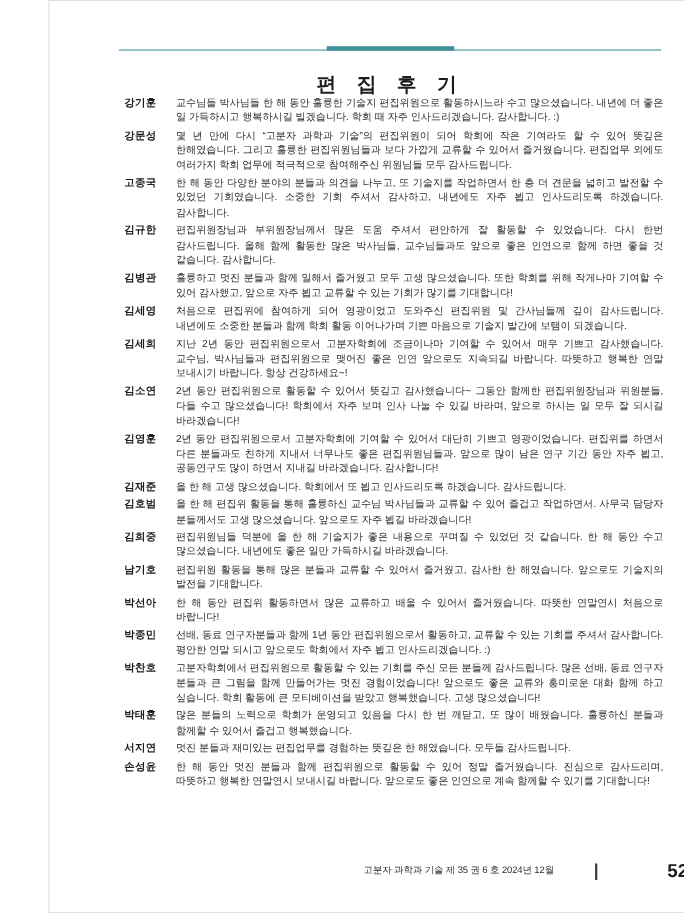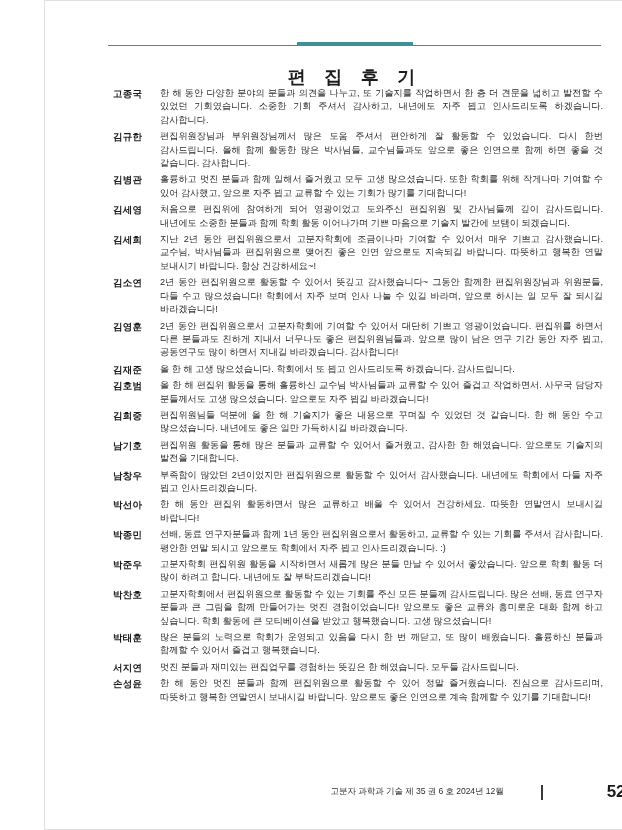--- a/index.html
+++ b/index.html
@@ -108,21 +108,29 @@
 <body>
 
 <div class="page">
 
   <div class="rule-thin"></div>
   <div class="rule-thick"></div>
 
   <h1 class="page-title">편 집 후 기</h1>
 
   <div class="entries">
-
+    <div class="entry">
+      <div class="entry-name">강기훈</div>
+      <div class="entry-text">교수님들 박사님들 한 해 동안 훌륭한 기술지 편집위원으로 활동하시느라 수고 많으셨습니다. 내년에 더 좋은 일 가득하시고 행복하시길 빌겠습니다. 학회 때 자주 인사드리겠습니다. 감사합니다. :)</div>
+    </div>
+
+    <div class="entry">
+      <div class="entry-name">강문성</div>
+      <div class="entry-text">몇 년 만에 다시 “고분자 과학과 기술”의 편집위원이 되어 학회에 작은 기여라도 할 수 있어 뜻깊은 한해였습니다. 그리고 훌륭한 편집위원님들과 보다 가깝게 교류할 수 있어서 즐거웠습니다. 편집업무 외에도 여러가지 학회 업무에 적극적으로 참여해주신 위원님들 모두 감사드립니다.</div>
+    </div>
 
     <div class="entry">
       <div class="entry-name">고종국</div>
       <div class="entry-text">한 해 동안 다양한 분야의 분들과 의견을 나누고, 또 기술지를 작업하면서 한 층 더 견문을 넓히고 발전할 수 있었던 기회였습니다. 소중한 기회 주셔서 감사하고, 내년에도 자주 뵙고 인사드리도록 하겠습니다. 감사합니다.</div>
     </div>
 
     <div class="entry">
       <div class="entry-name">김규한</div>
       <div class="entry-text">편집위원장님과 부위원장님께서 많은 도움 주셔서 편안하게 잘 활동할 수 있었습니다. 다시 한번 감사드립니다. 올해 함께 활동한 많은 박사님들, 교수님들과도 앞으로 좋은 인연으로 함께 하면 좋을 것 같습니다. 감사합니다.</div>
     </div>
@@ -167,39 +175,31 @@
       <div class="entry-name">김희중</div>
       <div class="entry-text">편집위원님들 덕분에 올 한 해 기술지가 좋은 내용으로 꾸며질 수 있었던 것 같습니다. 한 해 동안 수고 많으셨습니다. 내년에도 좋은 일만 가득하시길 바라겠습니다.</div>
     </div>
 
     <div class="entry">
       <div class="entry-name">남기호</div>
       <div class="entry-text">편집위원 활동을 통해 많은 분들과 교류할 수 있어서 즐거웠고, 감사한 한 해였습니다. 앞으로도 기술지의 발전을 기대합니다.</div>
     </div>
 
 
-    <div class="entry">
-      <div class="entry-name">남창우</div>
-      <div class="entry-text">부족함이 많았던 2년이었지만 편집위원으로 활동할 수 있어서 감사했습니다. 내년에도 학회에서 다들 자주 뵙고 인사드리겠습니다.</div>
-    </div>
 
     <div class="entry">
       <div class="entry-name">박선아</div>
-      <div class="entry-text">한 해 동안 편집위 활동하면서 많은 교류하고 배울 수 있어서 건강하세요. 따뜻한 연말연시 보내시길 바랍니다!</div>
+      <div class="entry-text">한 해 동안 편집위 활동하면서 많은 교류하고 배울 수 있어서 즐거웠습니다. 따뜻한 연말연시 처음으로 바랍니다!</div>
     </div>
 
     <div class="entry">
       <div class="entry-name">박종민</div>
       <div class="entry-text">선배, 동료 연구자분들과 함께 1년 동안 편집위원으로서 활동하고, 교류할 수 있는 기회를 주셔서 감사합니다. 평안한 연말 되시고 앞으로도 학회에서 자주 뵙고 인사드리겠습니다. :)</div>
     </div>
 
-    <div class="entry">
-      <div class="entry-name">박준우</div>
-      <div class="entry-text">고분자학회 편집위원 활동을 시작하면서 새롭게 많은 분들 만날 수 있어서 좋았습니다. 앞으로 학회 활동 더 많이 하려고 합니다. 내년에도 잘 부탁드리겠습니다!</div>
-    </div>
 
     <div class="entry">
       <div class="entry-name">박찬호</div>
       <div class="entry-text">고분자학회에서 편집위원으로 활동할 수 있는 기회를 주신 모든 분들께 감사드립니다. 많은 선배, 동료 연구자 분들과 큰 그림을 함께 만들어가는 멋진 경험이었습니다! 앞으로도 좋은 교류와 흥미로운 대화 함께 하고 싶습니다. 학회 활동에 큰 모티베이션을 받았고 행복했습니다. 고생 많으셨습니다!</div>
     </div>
 
     <div class="entry">
       <div class="entry-name">박태훈</div>
       <div class="entry-text">많은 분들의 노력으로 학회가 운영되고 있음을 다시 한 번 깨닫고, 또 많이 배웠습니다. 훌륭하신 분들과 함께할 수 있어서 즐겁고 행복했습니다.</div>
     </div>

